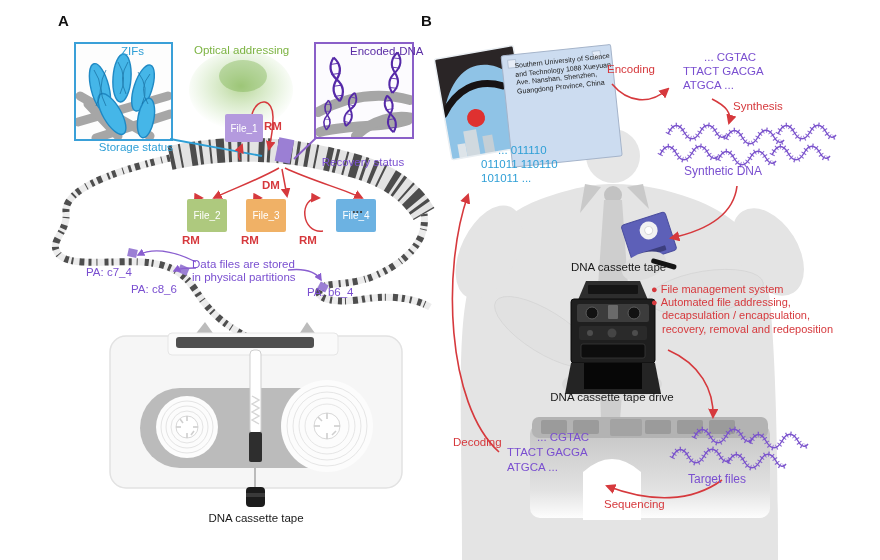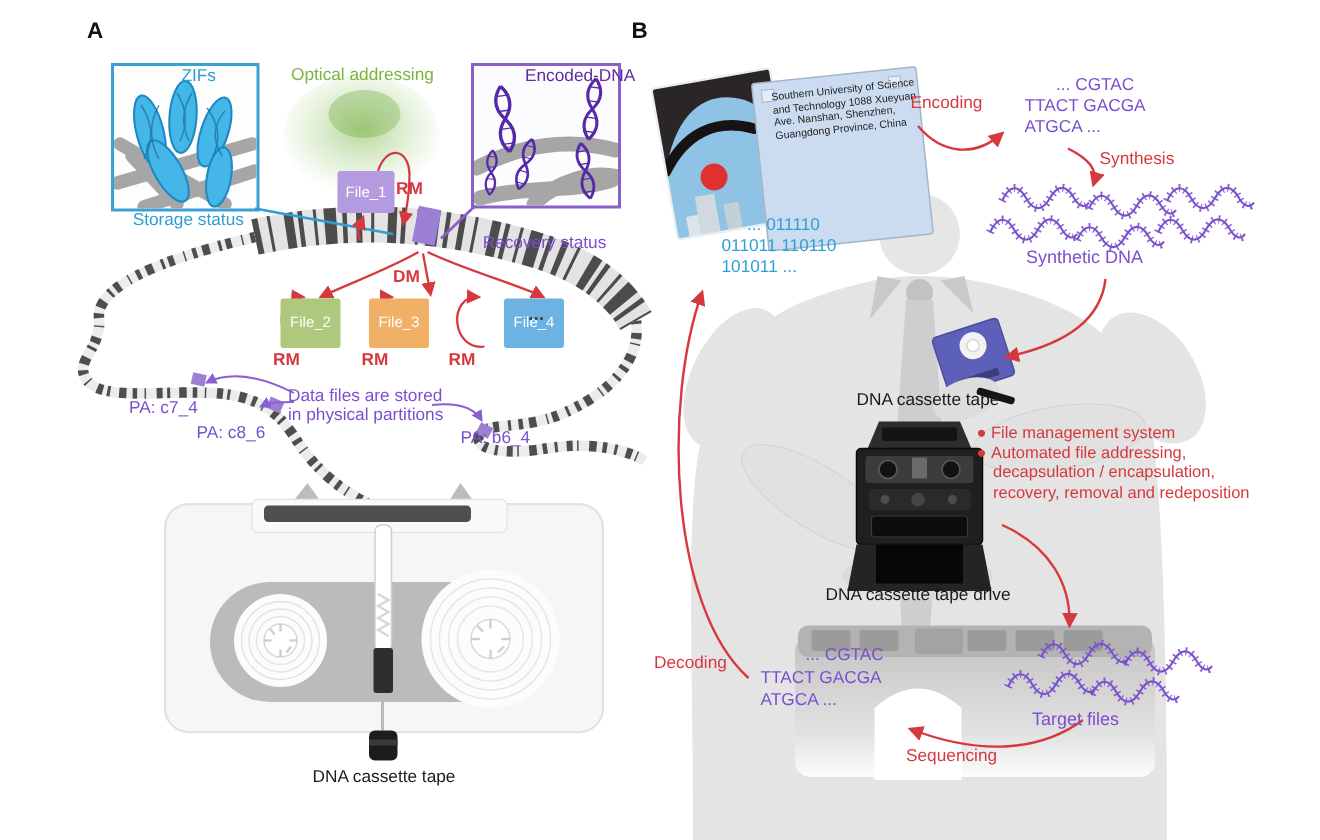--- a/index.html
+++ b/index.html
@@ -291,21 +291,21 @@
     <path d="M252,396 l7,4 l-7,4 l7,4 l-7,4 l7,4 l-7,4 l7,4" fill="none" stroke="#d6d6d6" stroke-width="1.4"></path>
     <rect x="249" y="432" width="13" height="30" rx="2" fill="#2e2e2e"></rect>
     <line x1="255" y1="462" x2="255" y2="487" stroke="#bbbbbb" stroke-width="2"></line>
     <rect x="246" y="487" width="19" height="20" rx="4" fill="#1c1c1c"></rect>
     <rect x="246" y="493" width="19" height="4" fill="#3a3a3a"></rect>
   </g>
 </svg>
 
 <div class="lbl panel-letter" style="left:58px;top:14px;">A</div>
 <div class="lbl blue" style="left:121px;top:45px;">ZIFs</div>
-<div class="lbl blue center" style="left:78px;top:141px;width:95px;">Storage status</div>
+<div class="lbl blue center" style="left:78px;top:141px;width:95px;text-align:right;">Storage status</div>
 <div class="lbl green" style="left:194px;top:44px;">Optical addressing</div>
 <div class="lbl deep-purple" style="left:330px;top:45px;padding-left:20px;">Encoded-DNA</div>
 <div class="lbl purple center" style="left:318px;top:156px;width:90px;">Recovery status</div>
 
 <div class="filebox" style="left:225px;top:114px;width:38px;height:28px;background:#b49ade;">File_1</div>
 <div class="lbl red semibold" style="left:264px;top:120px;">RM</div>
 <div class="lbl red semibold" style="left:262px;top:179px;">DM</div>
 
 <div class="filebox" style="left:187px;top:199px;width:40px;height:33px;background:#aec97e;">File_2</div>
 <div class="filebox" style="left:246px;top:199px;width:40px;height:33px;background:#f0b166;">File_3</div>
@@ -346,21 +346,21 @@
 
 <div class="lbl red bullets" style="left:651px;top:283px;">
   <div><span class="dot">●</span><span>File management system</span></div>
   <div><span class="dot">●</span><span>Automated file addressing,</span></div>
   <div class="cont">decapsulation / encapsulation,</div>
   <div class="cont">recovery, removal and redeposition</div>
 </div>
 
 <div class="lbl black center" style="left:544px;top:391px;width:136px;">DNA cassette tape drive</div>
 
-<div class="lbl red" style="left:436px;top:436px;">Decoding</div>
+<div class="lbl red" style="left:453px;top:436px;">Decoding</div>
 <div class="lbl purple multiline" style="left:507px;top:430px;line-height:15px;">
   <div style="padding-left:30px;">... CGTAC</div>
   <div>TTACT GACGA</div>
   <div>ATGCA ...</div>
 </div>
 <div class="lbl red" style="left:604px;top:498px;">Sequencing</div>
 <div class="lbl purple" style="left:688px;top:473px;font-size:12px;">Target files</div>
 
 </div>
 

